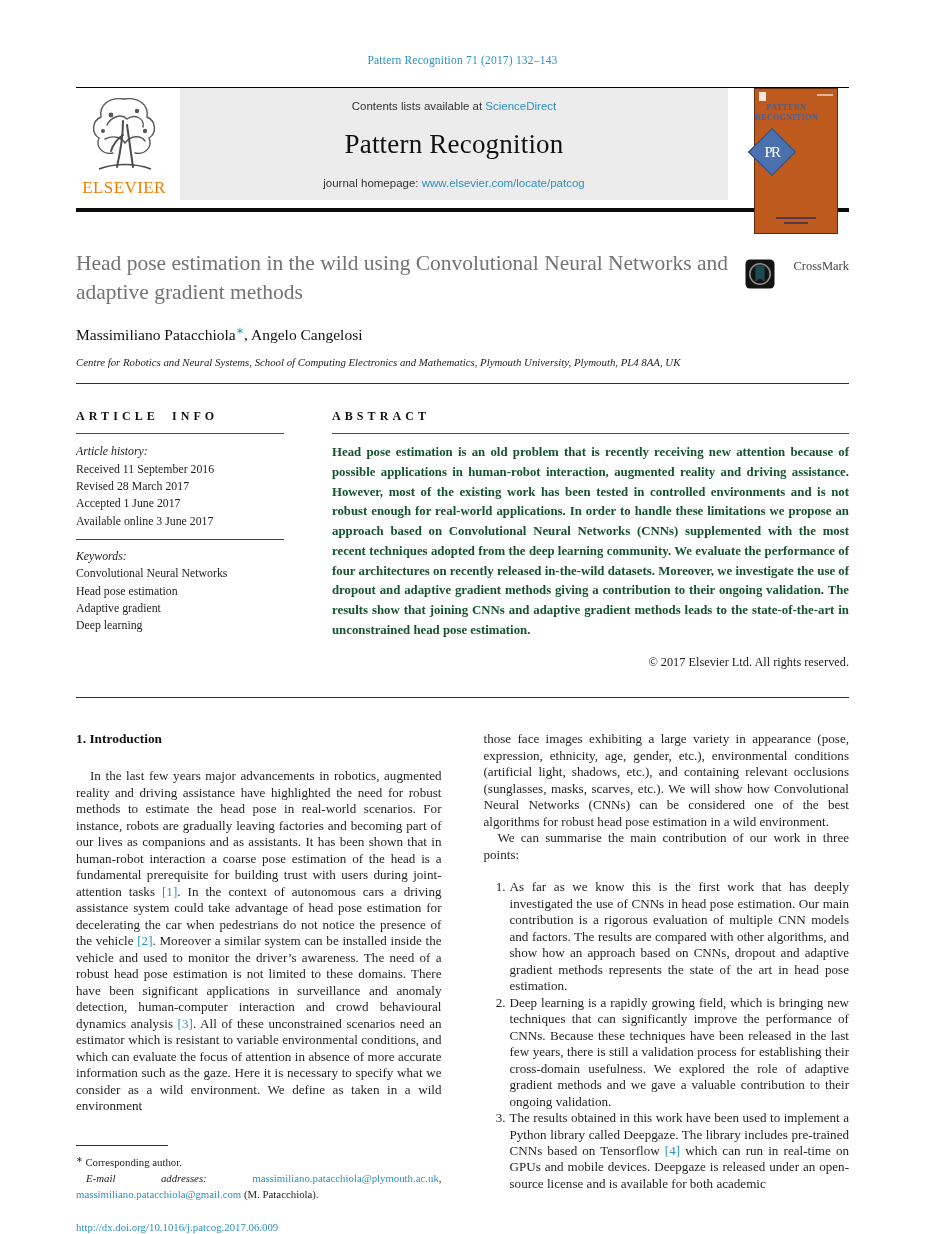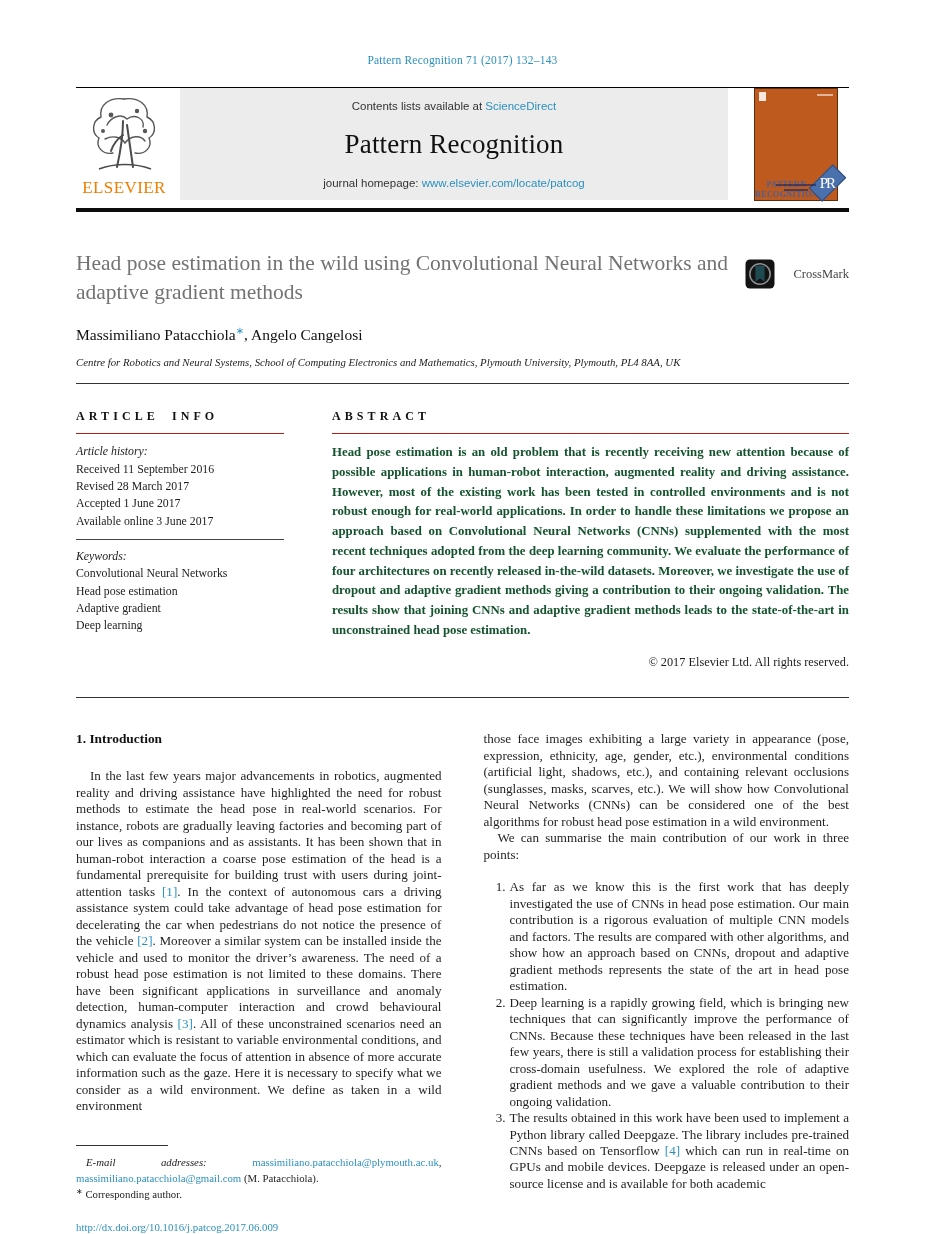--- a/index.html
+++ b/index.html
@@ -27,36 +27,36 @@
   .logo-col{width:96px;display:flex;flex-direction:column;align-items:center;justify-content:flex-end;padding:4px 0 2px;}
   .logo-col .tree{flex:1;display:flex;align-items:center;}
   .elsevier-word{font-size:17px;color:var(--elsevier-orange);letter-spacing:.4px;font-family:"Liberation Serif",serif;}
   .gray-box{flex:1;background:#ececec;margin-left:8px;margin-right:26px;display:flex;flex-direction:column;justify-content:space-between;text-align:center;padding:12px 0 11px;}
   .gray-box .small-line{font-family:"Liberation Sans",sans-serif;font-size:11.5px;color:#333;}
   .gray-box .jtitle{font-size:27px;color:#111;letter-spacing:.2px;}
   .link{color:var(--blue);text-decoration:none;cursor:pointer;}
   .it{font-style:italic;}
 
   
-  .cover{width:84px;height:113px;margin-right:11px;background:var(--cover-orange);border:1px solid #5e2d0e;position:relative;display:flex;flex-direction:row;align-items:flex-end;}
+  .cover{width:84px;height:146px;margin-right:11px;background:var(--cover-orange);border:1px solid #5e2d0e;position:relative;display:flex;flex-direction:column;align-items:flex-start;}
   .cover .mini-mark{position:absolute;top:3px;left:4px;width:7px;height:9px;background:rgba(255,255,255,.85);}
   .cover .micro-bar{position:absolute;top:5px;right:4px;width:16px;height:2px;background:rgba(255,255,255,.55);}
   .cover .ctitle{margin-top:14px;font-size:8px;line-height:1.25;font-weight:bold;color:var(--cover-blue);text-align:center;letter-spacing:.4px;}
   .cover .diamond{margin-top:12px;width:34px;height:34px;background:#4a71ad;border:1px solid #2e4a78;transform:rotate(45deg);display:flex;align-items:center;justify-content:center;}
   .cover .diamond span{transform:rotate(-45deg);color:#fff;font-size:15px;letter-spacing:-2px;font-family:"Liberation Serif",serif;}
   .cover .cb1,.cover .cb2{position:absolute;left:50%;transform:translateX(-50%);height:2px;background:rgba(30,40,90,.65);}
   .cover .cb1{bottom:14px;width:40px;}
   .cover .cb2{bottom:9px;width:24px;}
 
   .thick-rule{margin-top:8px;height:4px;background:#0c0c0c;}
 
   
   .title-row{margin-top:37px;display:flex;justify-content:space-between;align-items:flex-start;}
   h1.article-title{font-weight:normal;font-size:21.5px;line-height:1.33;max-width:685px;color:#737373;}
-  .crossmark{display:flex;align-items:center;gap:18px;margin-top:10px;margin-left:6px;}
+  .crossmark{display:flex;gap:18px;margin-top:10px;margin-left:6px;}
   .crossmark .cm-label{font-size:12.5px;color:#444;}
 
   .authors{margin-top:19px;font-size:15.5px;color:#111;}
   .authors sup{color:var(--blue);font-size:10px;}
   .affiliation{margin-top:12px;font-style:italic;font-size:10.8px;color:#222;}
   .rule{border:none;border-top:1px solid #333;margin-top:15px;}
 
   
   .info-grid{display:grid;grid-template-columns:208px 1fr;column-gap:48px;margin-top:25px;}
   .col-head{font-size:12px;font-weight:bold;letter-spacing:.34em;word-spacing:.5em;color:#111;padding-bottom:9px;border-bottom:1px solid #b91c1c;}
@@ -192,24 +192,24 @@
 
   <hr class="post-abstract-rule">
 
   <div class="body-grid">
     <div class="col1">
       <h2>1. Introduction</h2>
       <p class="para indent"><span>In the last few years major advancements in robotics, augmented reality and driving assistance have highlighted the need for robust methods to estimate the head pose in real-world scenarios. For instance, robots are gradually leaving factories and becoming part of our lives as companions and as assistants. It has been shown that in human-robot interaction a coarse pose estimation of the head is a fundamental prerequisite for building trust with users during joint-attention tasks </span><a class="link">[1]</a><span>. In the context of autonomous cars a driving assistance system could take advantage of head pose estimation for decelerating the car when pedestrians do not notice the presence of the vehicle </span><a class="link">[2]</a><span>. Moreover a similar system can be installed inside the vehicle and used to monitor the driver’s awareness. The need of a robust head pose estimation is not limited to these domains. There have been significant applications in surveillance and anomaly detection, human-computer interaction and crowd behavioural dynamics analysis </span><a class="link">[3]</a><span>. All of these unconstrained scenarios need an estimator which is resistant to variable environmental conditions, and which can evaluate the focus of attention in absence of more accurate information such as the gaze. Here it is necessary to specify what we consider as a wild environment. We define as taken in a wild environment</span></p>
 
       <div class="footnote">
         <hr class="fn-rule">
-        <div class="fn-text" style="text-indent:10px;"><span class="it">E-mail addresses: </span><a class="link">massimiliano.patacchiola@plymouth.ac.uk</a><span>, </span><a class="link">massimiliano.patacchiola@gmail.com</a><span> (M. Patacchiola).</span></div>
         <div class="fn-text">
           <span class="star">∗</span><span> Corresponding author.</span>
         </div>
+        <div class="fn-text" style="text-indent:10px;"><span class="it">E-mail addresses: </span><a class="link">massimiliano.patacchiola@plymouth.ac.uk</a><span>, </span><a class="link">massimiliano.patacchiola@gmail.com</a><span> (M. Patacchiola).</span></div>
         <div class="doi-block">
           <div><a class="link">http://dx.doi.org/10.1016/j.patcog.2017.06.009</a></div>
         </div>
       </div>
     </div>
 
     <div class="col2">
       <p class="para">those face images exhibiting a large variety in appearance (pose, expression, ethnicity, age, gender, etc.), environmental conditions (artificial light, shadows, etc.), and containing relevant occlusions (sunglasses, masks, scarves, etc.). We will show how Convolutional Neural Networks (CNNs) can be considered one of the best algorithms for robust head pose estimation in a wild environment.</p>
       <p class="para indent">We can summarise the main contribution of our work in three points:</p>
       <ol class="contrib">

